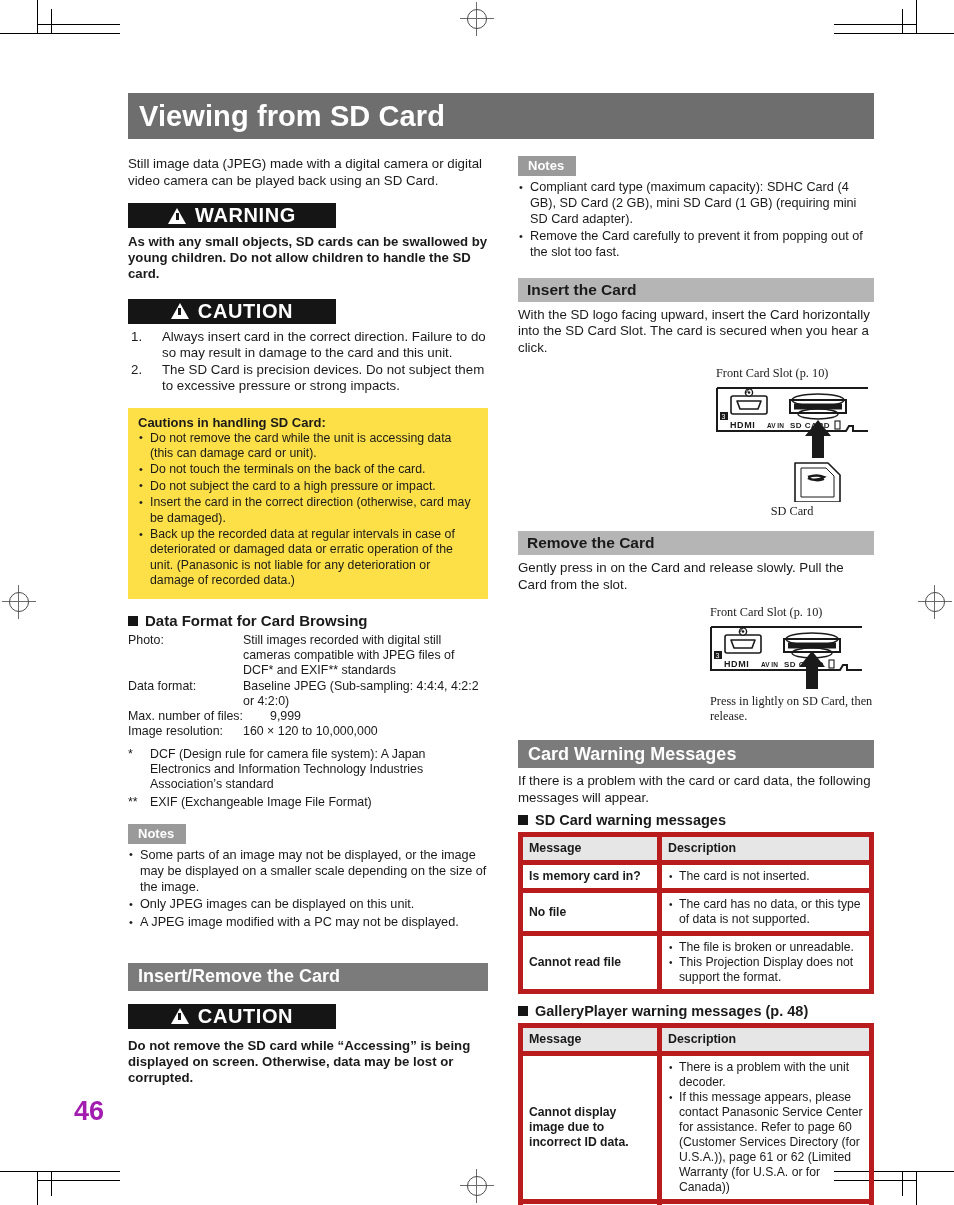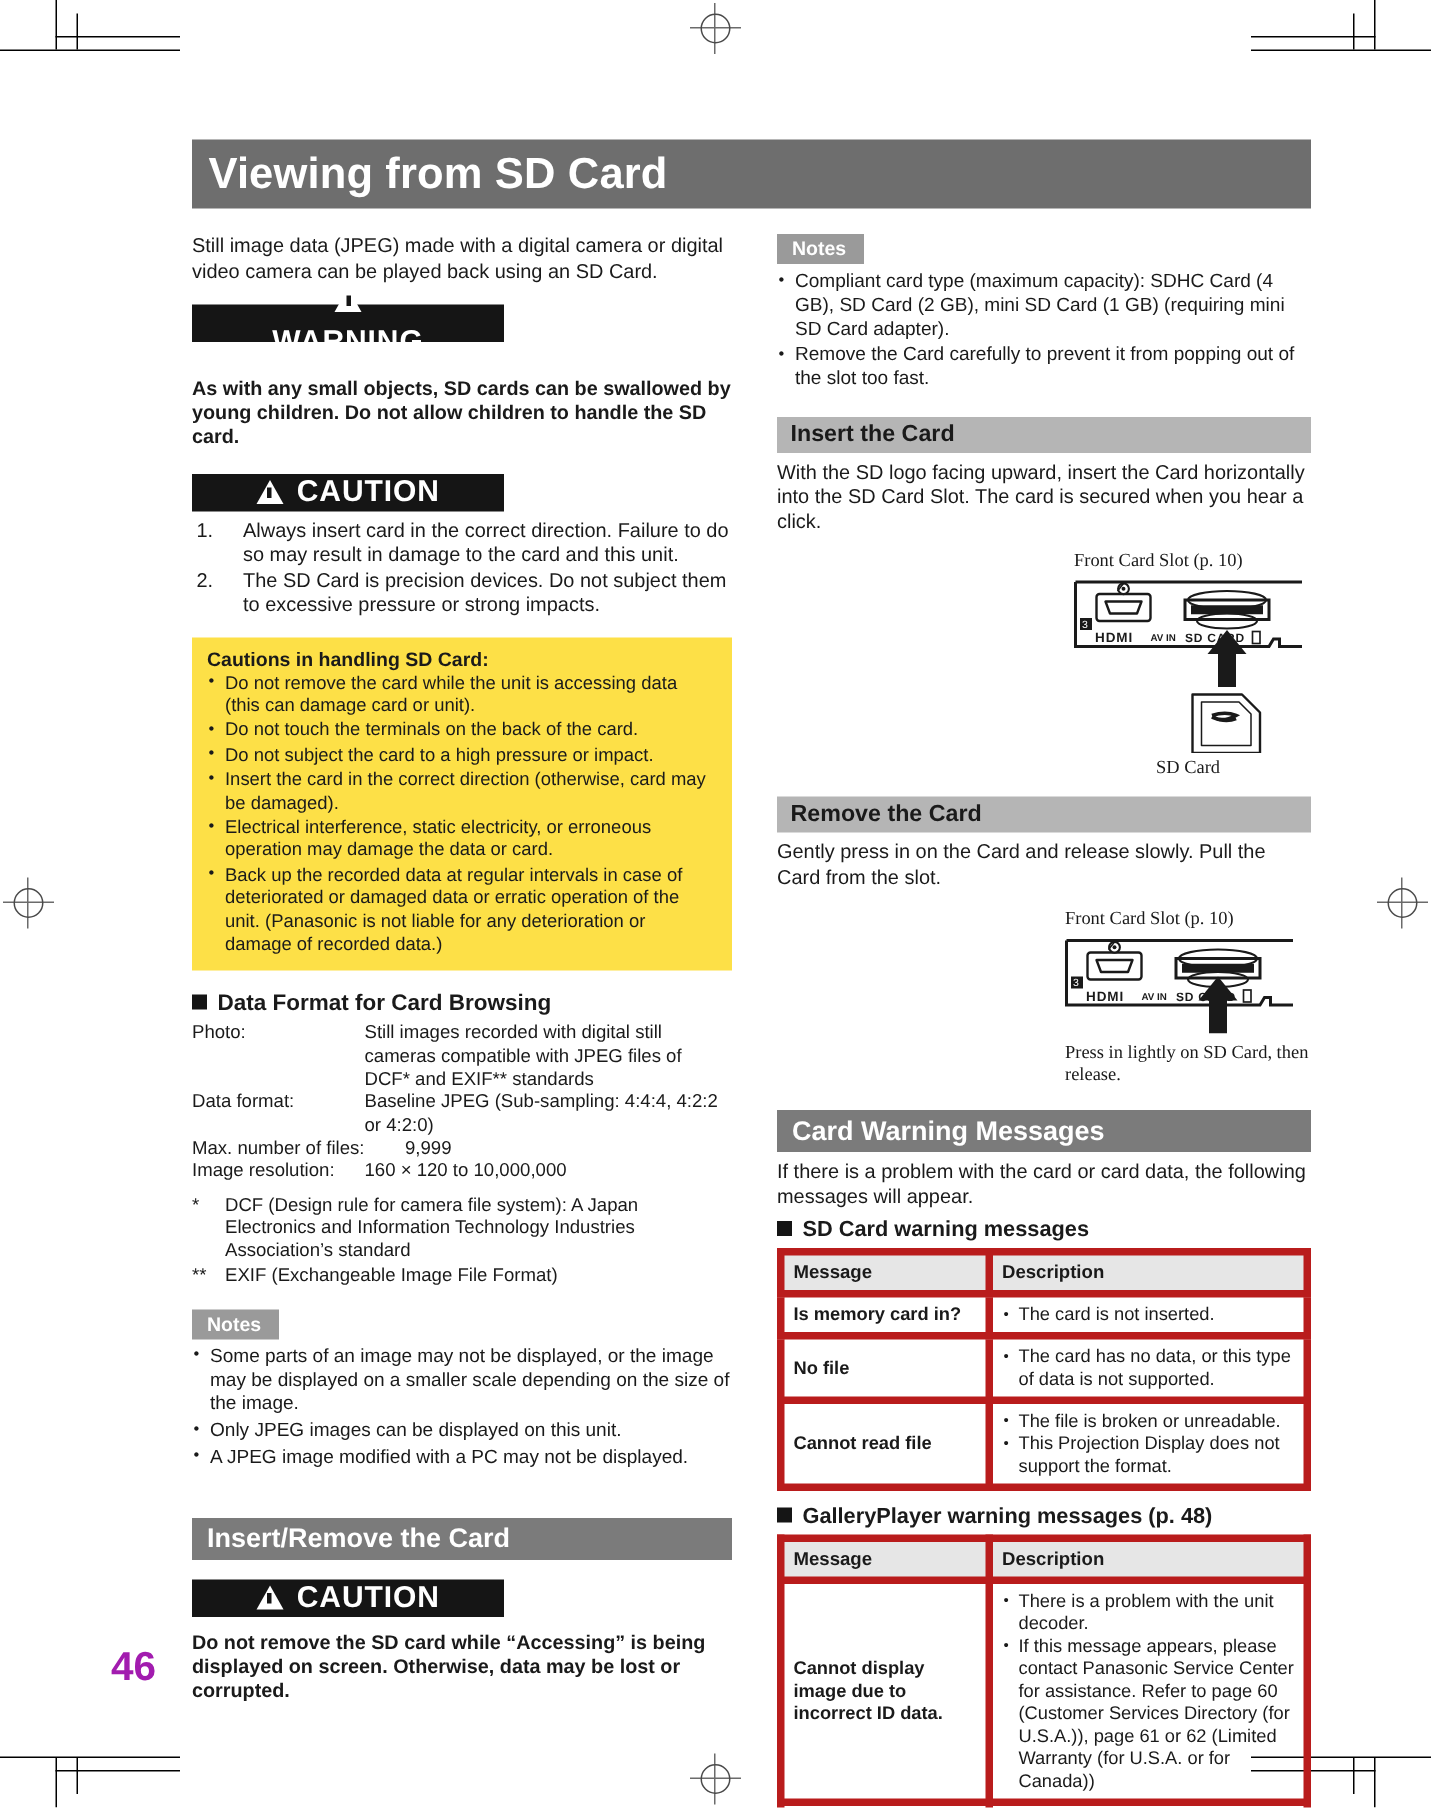--- a/index.html
+++ b/index.html
@@ -52,21 +52,21 @@
   .body-text { font-size: 13.3px; line-height: 16.5px; }
   .bold-text { font-size: 13.2px; line-height: 16.2px; font-weight: bold; }
 
   
   .warnbar {
     background: #151515; color: #ffffff;
     height: 25px; display: flex; align-items: center;
     justify-content: center; gap: 9px;
     font-size: 20px; font-weight: bold; letter-spacing: 0.6px;
   }
-  .warnbar.w1 { width: 208px; margin-top: 14px; flex-direction: column; }
+  .warnbar.w1 { width: 208px; margin-top: 14px; }
   .warnbar.w2 { width: 208px; margin-top: 16px; }
   .warn-tri {
     display: inline-block; width: 0; height: 0;
     border-left: 9px solid transparent;
     border-right: 9px solid transparent;
     border-bottom: 16px solid #ffffff;
     position: relative;
   }
   .warn-tri::after {
     content: ""; position: absolute; left: -1.5px; top: 5px;
@@ -214,21 +214,21 @@
   </div>
 
   <div class="col-left">
 
     <div class="body-text">Still image data (JPEG) made with a digital camera or digital video camera can be played back using an SD Card.</div>
 
     <div class="warnbar w1">
       <span class="warn-tri"></span>
       <span>WARNING</span>
     </div>
-    <div class="bold-text" style="margin-top:23px;">As with any small objects, SD cards can be swallowed by young children. Do not allow children to handle the SD card.</div>
+    <div class="bold-text" style="margin-top:6px;">As with any small objects, SD cards can be swallowed by young children. Do not allow children to handle the SD card.</div>
 
     <div class="warnbar w2">
       <span class="warn-tri"></span>
       <span>CAUTION</span>
     </div>
     <ol class="num">
       <li>
         <span class="n">1.</span>
         <span>Always insert card in the correct direction. Failure to do so may result in damage to the card and this unit.</span>
       </li>
@@ -238,21 +238,20 @@
       </li>
     </ol>
 
     <div class="gray-box">
       <div class="hd">Cautions in handling SD Card:</div>
       <ul class="bul">
         <li>Do not remove the card while the unit is accessing data (this can damage card or unit).</li>
         <li>Do not touch the terminals on the back of the card.</li>
         <li>Do not subject the card to a high pressure or impact.</li>
         <li>Insert the card in the correct direction (otherwise, card may be damaged).</li>
-        <li>Electrical interference, static electricity, or erroneous operation may damage the data or card.</li>
         <li>Back up the recorded data at regular intervals in case of deteriorated or damaged data or erratic operation of the unit. (Panasonic is not liable for any deterioration or damage of recorded data.)</li>
       </ul>
     </div>
 
     <div class="sq-head">
       <span class="sq"></span>
       <span>Data Format for Card Browsing</span>
     </div>
     <div class="spec">
       <div class="row">

